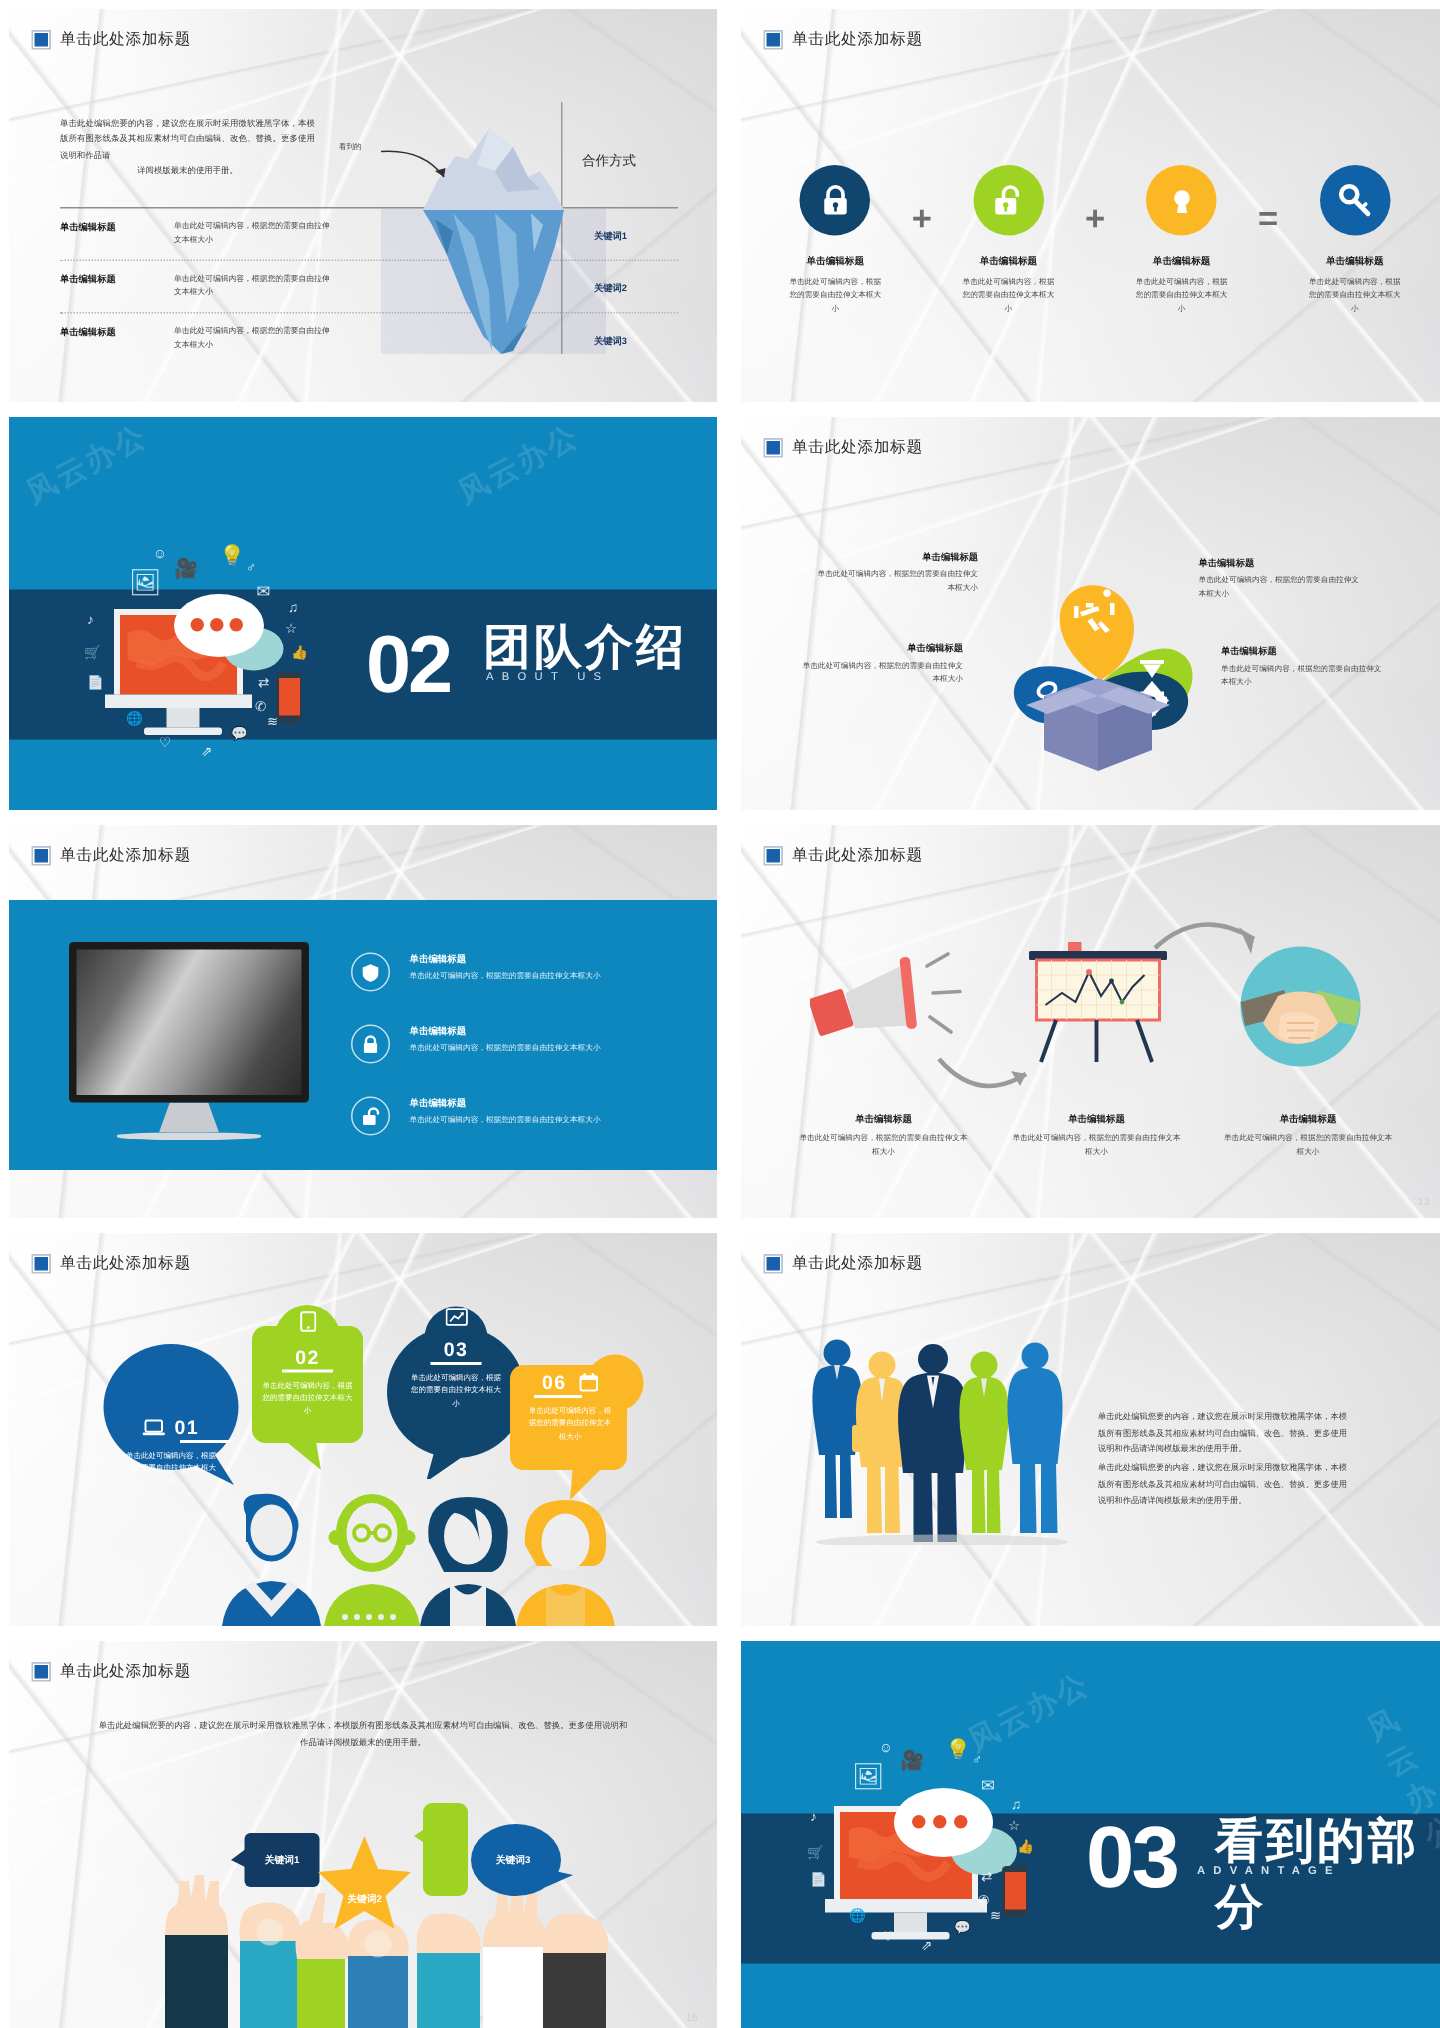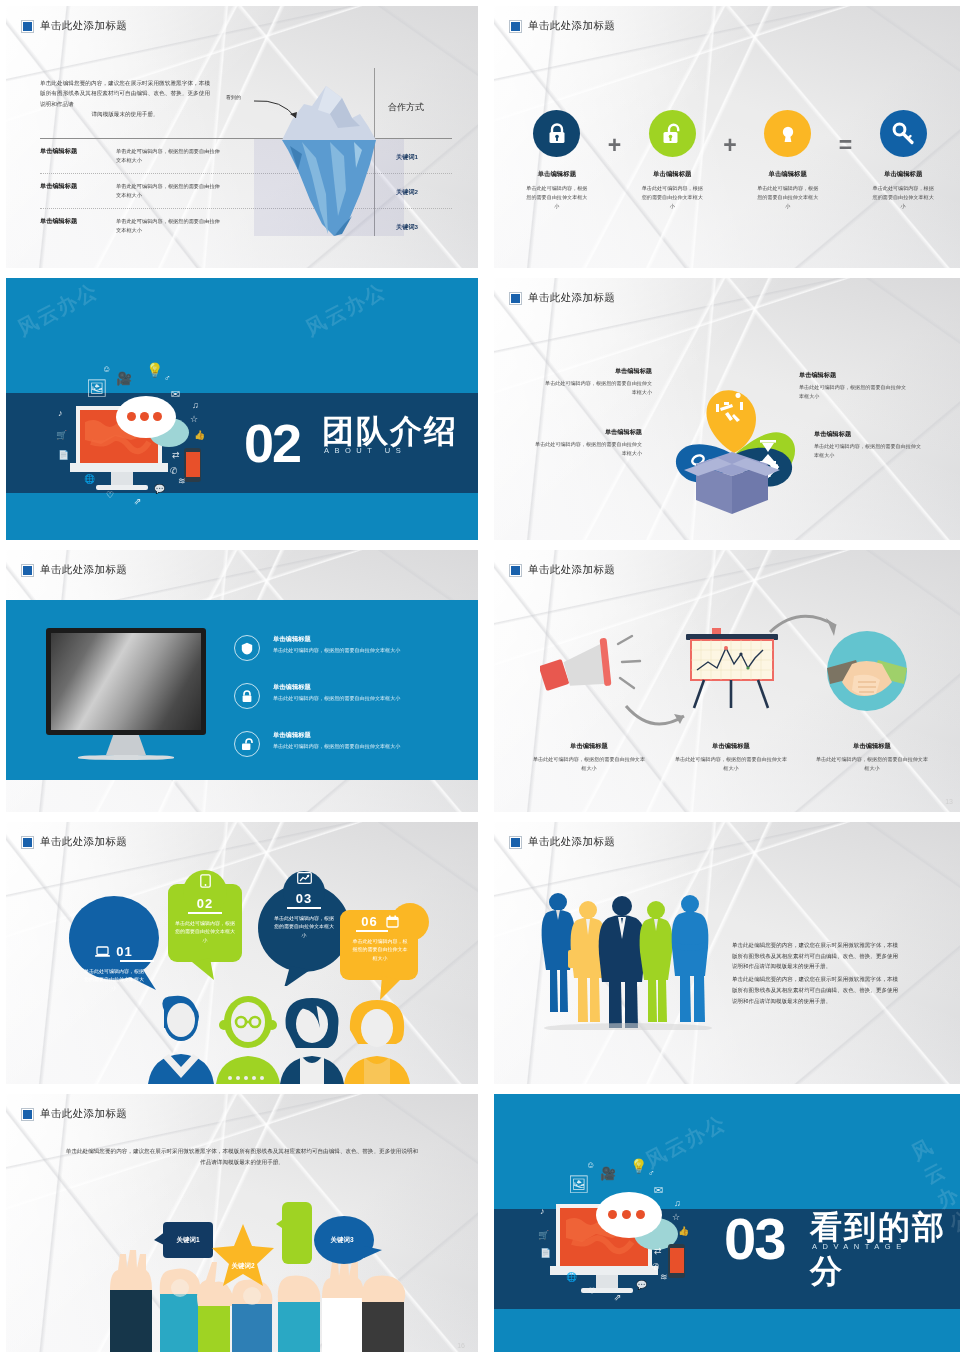--- a/index.html
+++ b/index.html
@@ -774,17 +774,17 @@
       <span class="ico" style="left:160px;top:152px;">⇄</span>
       <span class="ico" style="left:158px;top:168px;">✆</span>
       <span class="ico" style="left:72px;top:178px;">🌐</span>
       <span class="ico" style="left:94px;top:192px;">♡</span>
       <span class="ico" style="left:120px;top:198px;">⇗</span>
       <span class="ico" style="left:142px;top:186px;">💬</span>
       <span class="ico" style="left:166px;top:178px;">≋</span>
 
       <div class="dv-num" style="left:230px;top:116px;font-size:58px;">03</div>
       <div class="dv-cn" style="left:316px;top:112px;">看到的部分</div>
-      <div class="dv-en" style="left:318px;top:148px;">ADVANTAGE</div>
+      <div class="dv-en" style="left:304px;top:148px;font-weight:bold;">ADVANTAGE</div>
     </div>
   </div>
 
 </div>
 
 </body></html>

